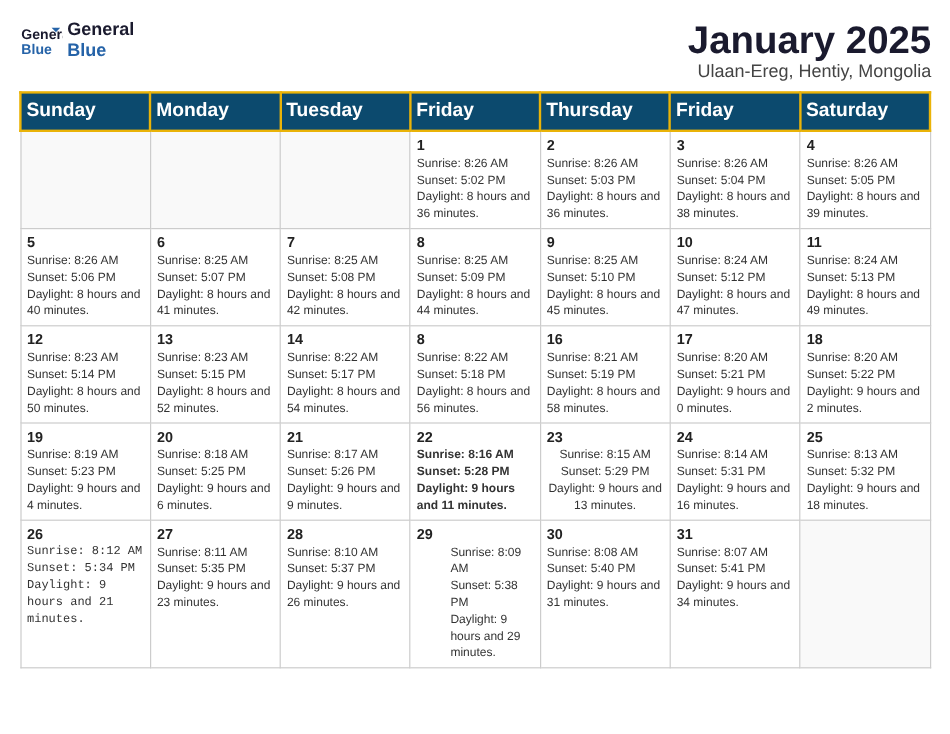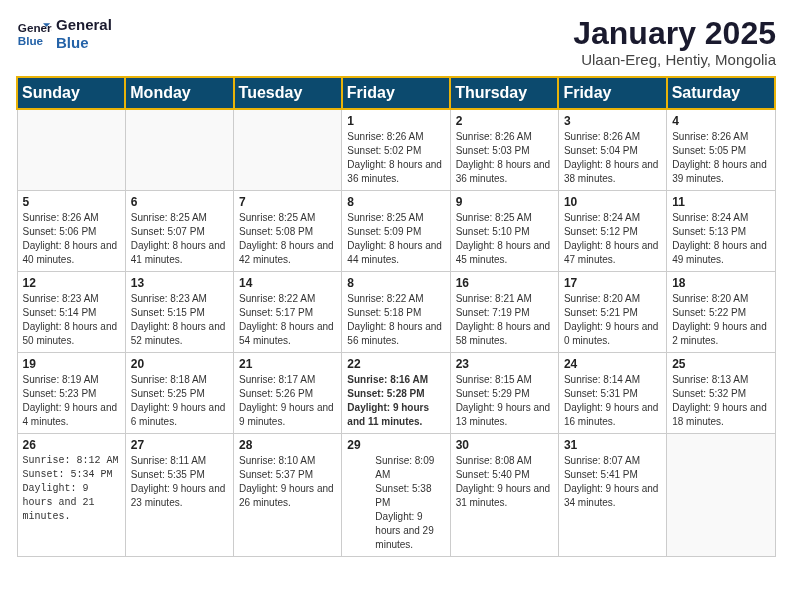--- a/index.html
+++ b/index.html
@@ -209,21 +209,21 @@
         </td>
         <td>
           <span class="day-number">8</span>
           <div class="day-info" style="white-space: pre-line;">Sunrise: 8:22 AM
 Sunset: 5:18 PM
 Daylight: 8 hours and 56 minutes.</div>
         </td>
         <td>
           <span class="day-number">16</span>
           <div class="day-info" style="white-space: pre-line;">Sunrise: 8:21 AM
-Sunset: 7:19 PM
+Sunset: 5:19 PM
 Daylight: 8 hours and 58 minutes.</div>
         </td>
         <td>
           <span class="day-number">17</span>
           <div class="day-info" style="white-space: pre-line;">Sunrise: 8:20 AM
 Sunset: 5:21 PM
 Daylight: 9 hours and 0 minutes.</div>
         </td>
         <td>
           <span class="day-number">18</span>
@@ -252,21 +252,21 @@
 Daylight: 9 hours and 9 minutes.</div>
         </td>
         <td>
           <span class="day-number">22</span>
           <div class="day-info" style="white-space: pre-line; font-weight: bold;">Sunrise: 8:16 AM
 Sunset: 5:28 PM
 Daylight: 9 hours and 11 minutes.</div>
         </td>
         <td>
           <span class="day-number">23</span>
-          <div class="day-info" style="white-space: pre-line;">Sunrise: 8:15 AM
+          <div class="day-info" style="white-space: pre-line; text-align: center;">Sunrise: 8:15 AM
 Sunset: 5:29 PM
 Daylight: 9 hours and 13 minutes.</div>
         </td>
         <td>
           <span class="day-number">24</span>
           <div class="day-info" style="white-space: pre-line;">Sunrise: 8:14 AM
 Sunset: 5:31 PM
 Daylight: 9 hours and 16 minutes.</div>
         </td>
         <td>

